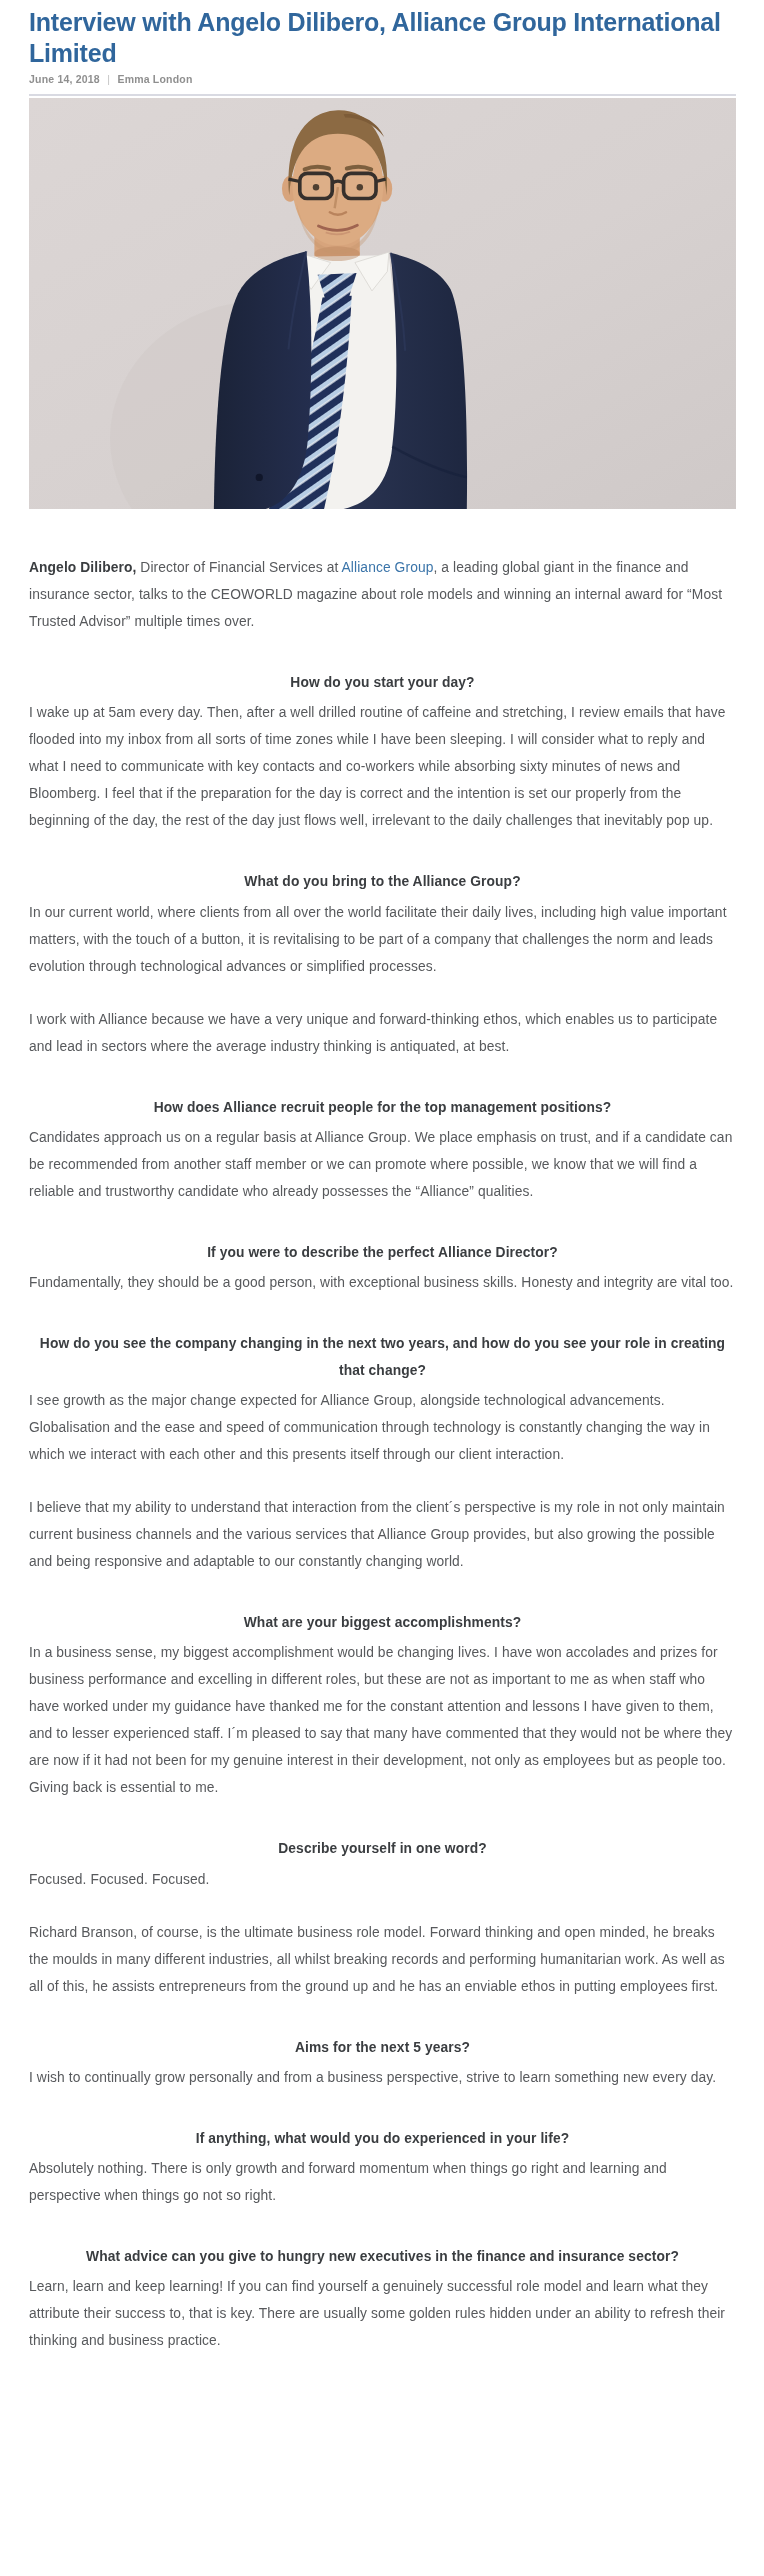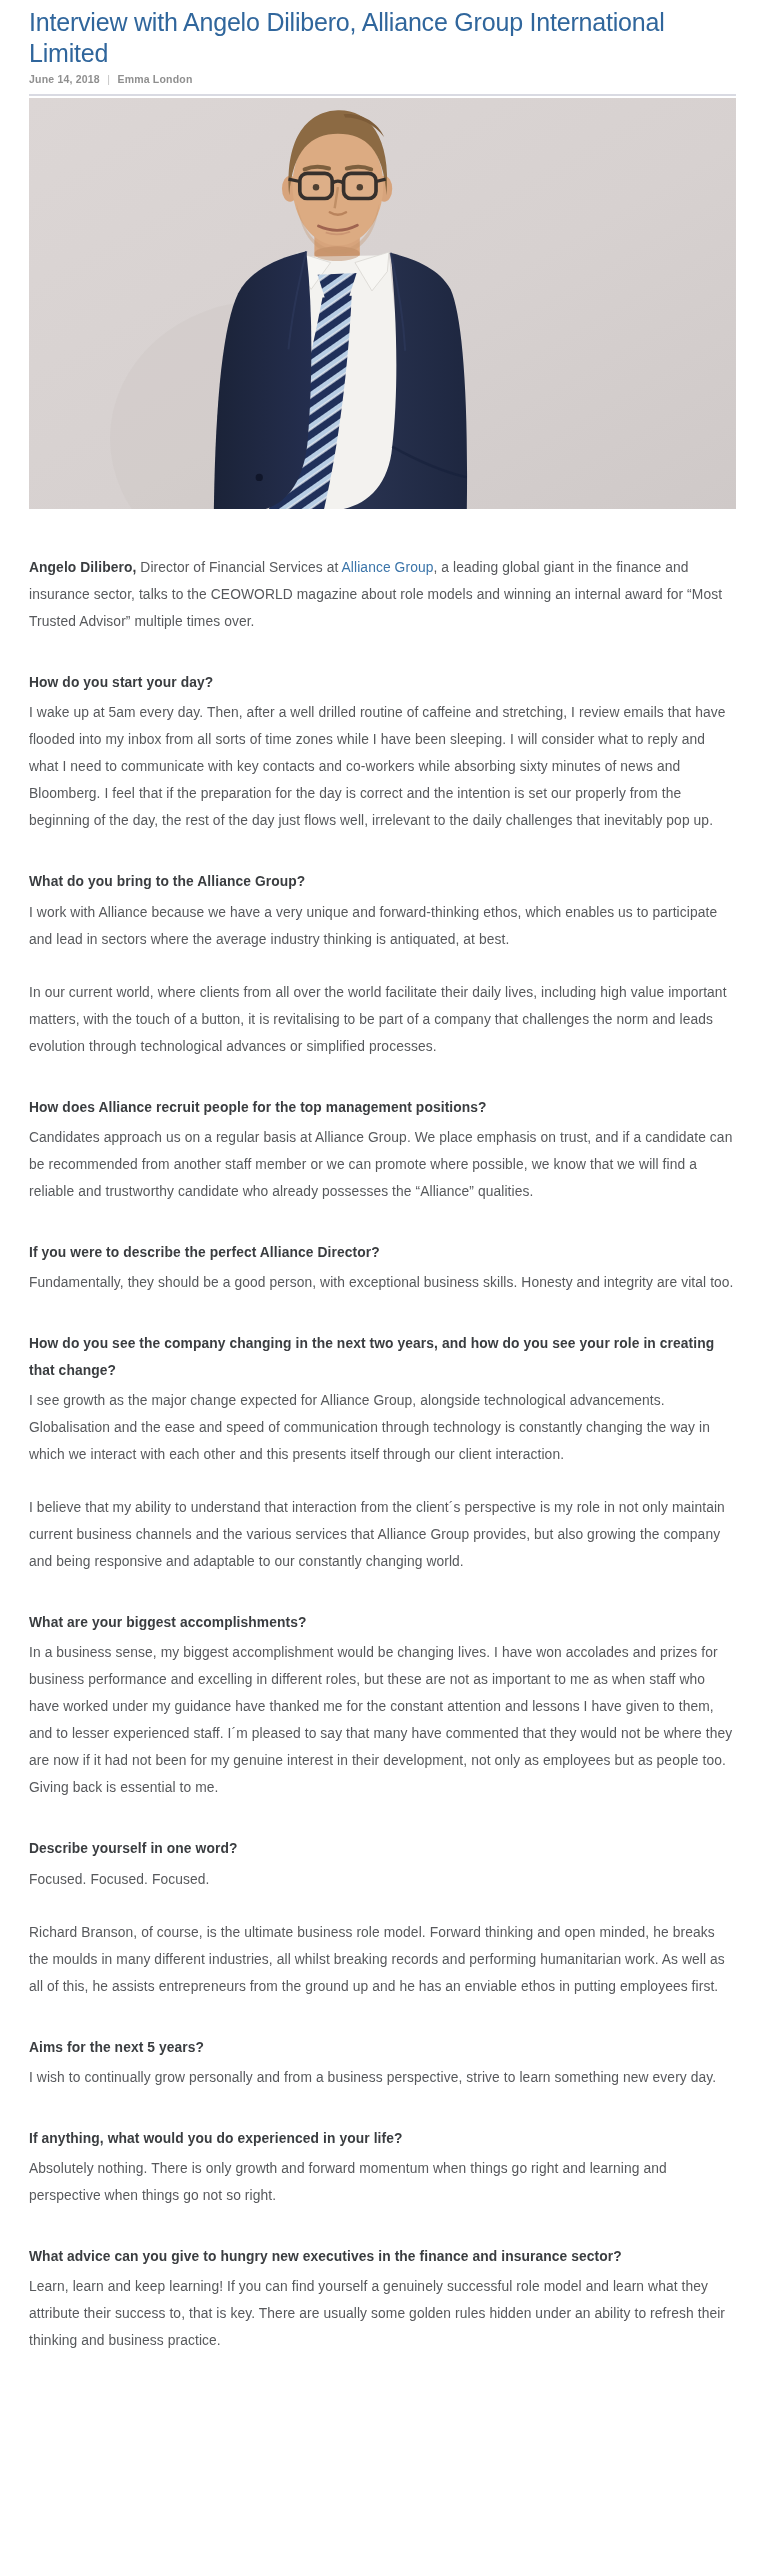--- a/index.html
+++ b/index.html
@@ -18,21 +18,21 @@
     width:765px;
     min-height:2576px;
     box-sizing:border-box;
     padding:6.5px 29px 32px 29px;
     background:#ffffff;
   }
   h1.title{
     margin:0;
     font-size:25px;
     line-height:31px;
-    font-weight:400;
+    font-weight:700;
     letter-spacing:-0.2px;
     color:var(--title);
   }
   .meta{
     margin-top:4px;
     font-size:10.5px;
     line-height:13.8px;
     font-weight:700;
     color:var(--meta-text);
     letter-spacing:0.2px;
@@ -56,20 +56,21 @@
     font-size:13.8px;
     line-height:27px;
     letter-spacing:0.1px;
     margin:0 0 26px 0;
   }
   #article-body p{color:var(--body-text);font-weight:400;}
   #article-body h3.question{
     color:var(--question-text);
     font-weight:700;
     margin:34px 0 3.2px 0;
+    text-align:center;
   }
   #article-body p .b{
     font-weight:700;
     color:var(--question-text);
   }
   #article-body p a{
     color:var(--link);
     text-decoration:none;
     cursor:pointer;
   }
@@ -156,29 +157,29 @@
       <path d="M334,103 L320,100" stroke="#36302c" stroke-width="4" fill="none"></path>
       <path d="M428,103 L440,100" stroke="#36302c" stroke-width="4" fill="none"></path>
     </svg>
   </figure>
 
   <div id="article-body">
       <p><span class="b">Angelo Dilibero,</span><span> Director of Financial Services at </span><a href="#">Alliance Group</a><span>, a leading global giant in the finance and insurance sector, talks to the CEOWORLD magazine about role models and winning an internal award for “Most Trusted Advisor” multiple times over.</span></p>
       <h3 class="question">How do you start your day?</h3>
       <p class="answer">I wake up at 5am every day. Then, after a well drilled routine of caffeine and stretching, I review emails that have flooded into my inbox from all sorts of time zones while I have been sleeping. I will consider what to reply and what I need to communicate with key contacts and co-workers while absorbing sixty minutes of news and Bloomberg. I feel that if the preparation for the day is correct and the intention is set our properly from the beginning of the day, the rest of the day just flows well, irrelevant to the daily challenges that inevitably pop up.</p>
       <h3 class="question">What do you bring to the Alliance Group?</h3>
+      <p class="answer">In our current world, where clients from all over the world facilitate their daily lives, including high value important matters, with the touch of a button, it is revitalising to be part of a company that challenges the norm and leads evolution through technological advances or simplified processes.</p>
       <p class="answer">I work with Alliance because we have a very unique and forward-thinking ethos, which enables us to participate and lead in sectors where the average industry thinking is antiquated, at best.</p>
-      <p class="answer">In our current world, where clients from all over the world facilitate their daily lives, including high value important matters, with the touch of a button, it is revitalising to be part of a company that challenges the norm and leads evolution through technological advances or simplified processes.</p>
       <h3 class="question">How does Alliance recruit people for the top management positions?</h3>
       <p class="answer">Candidates approach us on a regular basis at Alliance Group. We place emphasis on trust, and if a candidate can be recommended from another staff member or we can promote where possible, we know that we will find a reliable and trustworthy candidate who already possesses the “Alliance” qualities.</p>
       <h3 class="question">If you were to describe the perfect Alliance Director?</h3>
       <p class="answer">Fundamentally, they should be a good person, with exceptional business skills. Honesty and integrity are vital too.</p>
       <h3 class="question">How do you see the company changing in the next two years, and how do you see your role in creating that change?</h3>
       <p class="answer">I see growth as the major change expected for Alliance Group, alongside technological advancements. Globalisation and the ease and speed of communication through technology is constantly changing the way in which we interact with each other and this presents itself through our client interaction.</p>
-      <p class="answer">I believe that my ability to understand that interaction from the client´s perspective is my role in not only maintain current business channels and the various services that Alliance Group provides, but also growing the company and being responsive and adaptable to our constantly changing world.</p>
+      <p class="answer">I believe that my ability to understand that interaction from the client´s perspective is my role in not only maintain current business channels and the various services that Alliance Group provides, but also growing the possible and being responsive and adaptable to our constantly changing world.</p>
       <h3 class="question">What are your biggest accomplishments?</h3>
       <p class="answer">In a business sense, my biggest accomplishment would be changing lives. I have won accolades and prizes for business performance and excelling in different roles, but these are not as important to me as when staff who have worked under my guidance have thanked me for the constant attention and lessons I have given to them, and to lesser experienced staff. I´m pleased to say that many have commented that they would not be where they are now if it had not been for my genuine interest in their development, not only as employees but as people too. Giving back is essential to me.</p>
       <h3 class="question">Describe yourself in one word?</h3>
       <p class="answer">Focused. Focused. Focused.</p>
       <p class="answer">Richard Branson, of course, is the ultimate business role model. Forward thinking and open minded, he breaks the moulds in many different industries, all whilst breaking records and performing humanitarian work. As well as all of this, he assists entrepreneurs from the ground up and he has an enviable ethos in putting employees first.</p>
       <h3 class="question">Aims for the next 5 years?</h3>
       <p class="answer">I wish to continually grow personally and from a business perspective, strive to learn something new every day.</p>
       <h3 class="question">If anything, what would you do experienced in your life?</h3>
       <p class="answer">Absolutely nothing. There is only growth and forward momentum when things go right and learning and perspective when things go not so right.</p>
       <h3 class="question">What advice can you give to hungry new executives in the finance and insurance sector?</h3>

